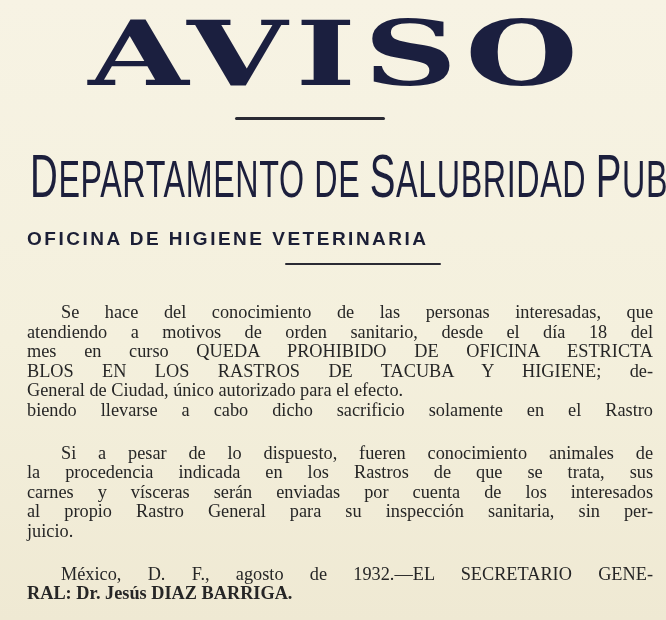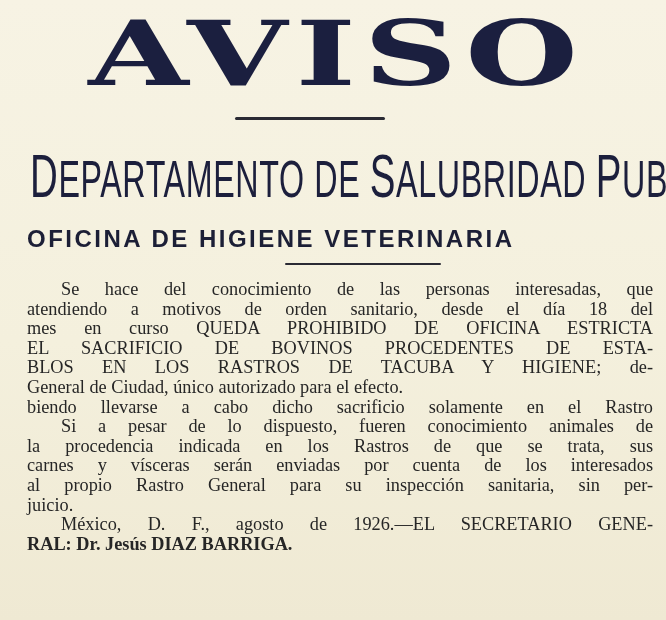--- a/index.html
+++ b/index.html
@@ -25,30 +25,30 @@
     position:absolute; left:30px; top:135px; width:616px; height:82px;
     font-family:"Liberation Sans", sans-serif; font-weight:normal;
     font-size:52px; line-height:82px; color:#1c1f3c;
     white-space:nowrap; transform: scaleX(0.62); transform-origin:left center;
     letter-spacing:1px;
   }
   .dept .cap { font-size:62px; }
   .office {
     position:absolute; left:27px; top:220px; width:620px; height:38px;
     font-family:"Liberation Sans", sans-serif; font-weight:bold;
-    font-size:24px; line-height:38px; color:#1c1f36; letter-spacing:2.5px;
+    font-size:19px; line-height:38px; color:#1c1f36; letter-spacing:2.5px;
     white-space:nowrap;
   }
   .body {
     position:absolute; left:27px; top:280px; width:626px;
     font-family:"Liberation Serif", serif; font-size:18.3px; line-height:19.6px;
     color:#262626; text-align:justify;
   }
   .line { white-space:nowrap; text-align-last:justify; display:block; height:19.6px; }
-  .indent { padding-left:34px; }
+  .indent { padding-left:34px;margin-top:23px; }
   .last { text-align-last:left; }
   .bold { font-weight:bold; }
 </style>
 </head>
 <body>
 
 <div class="doc">
   <div class="title">AVISO</div>
   <div class="rule rule1"></div>
 
@@ -59,27 +59,26 @@
     <span class="cap">P</span><span>UBLICA</span>
   </div>
 
   <div class="office">OFICINA DE HIGIENE VETERINARIA</div>
   <div class="rule rule2"></div>
 
   <div class="body">
     <span class="line indent">Se hace del conocimiento de las personas interesadas, que</span>
     <span class="line">atendiendo a motivos de orden sanitario, desde el día 18 del</span>
     <span class="line">mes en curso QUEDA PROHIBIDO DE OFICINA ESTRICTA</span>
-    <span class="line">EL SACRIFICIO DE BOVINOS PROCEDENTES DE ESTA-</span>
     <span class="line">BLOS EN LOS RASTROS DE TACUBA Y HIGIENE; de-</span>
     <span class="line last">General de Ciudad, único autorizado para el efecto.</span>
     <span class="line">biendo llevarse a cabo dicho sacrificio solamente en el Rastro</span>
 
     <span class="line indent">Si a pesar de lo dispuesto, fueren conocimiento animales de</span>
     <span class="line">la procedencia indicada en los Rastros de que se trata, sus</span>
     <span class="line">carnes y vísceras serán enviadas por cuenta de los interesados</span>
     <span class="line">al propio Rastro General para su inspección sanitaria, sin per-</span>
     <span class="line last">juicio.</span>
 
-    <span class="line indent">México, D. F., agosto de 1926.—EL SECRETARIO GENE-</span>
+    <span class="line indent">México, D. F., agosto de 1932.—EL SECRETARIO GENE-</span>
     <span class="line last bold">RAL: Dr. Jesús DIAZ BARRIGA.</span>
   </div>
 </div>
 
 </body></html>

